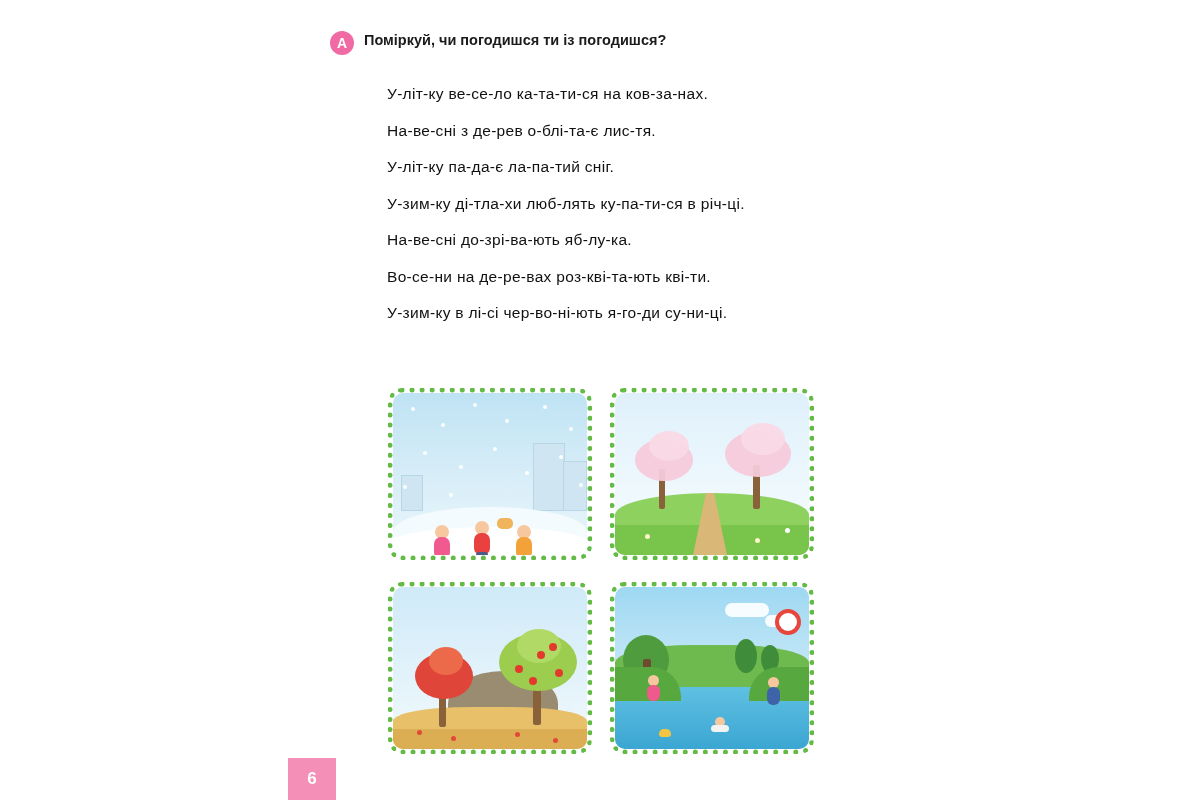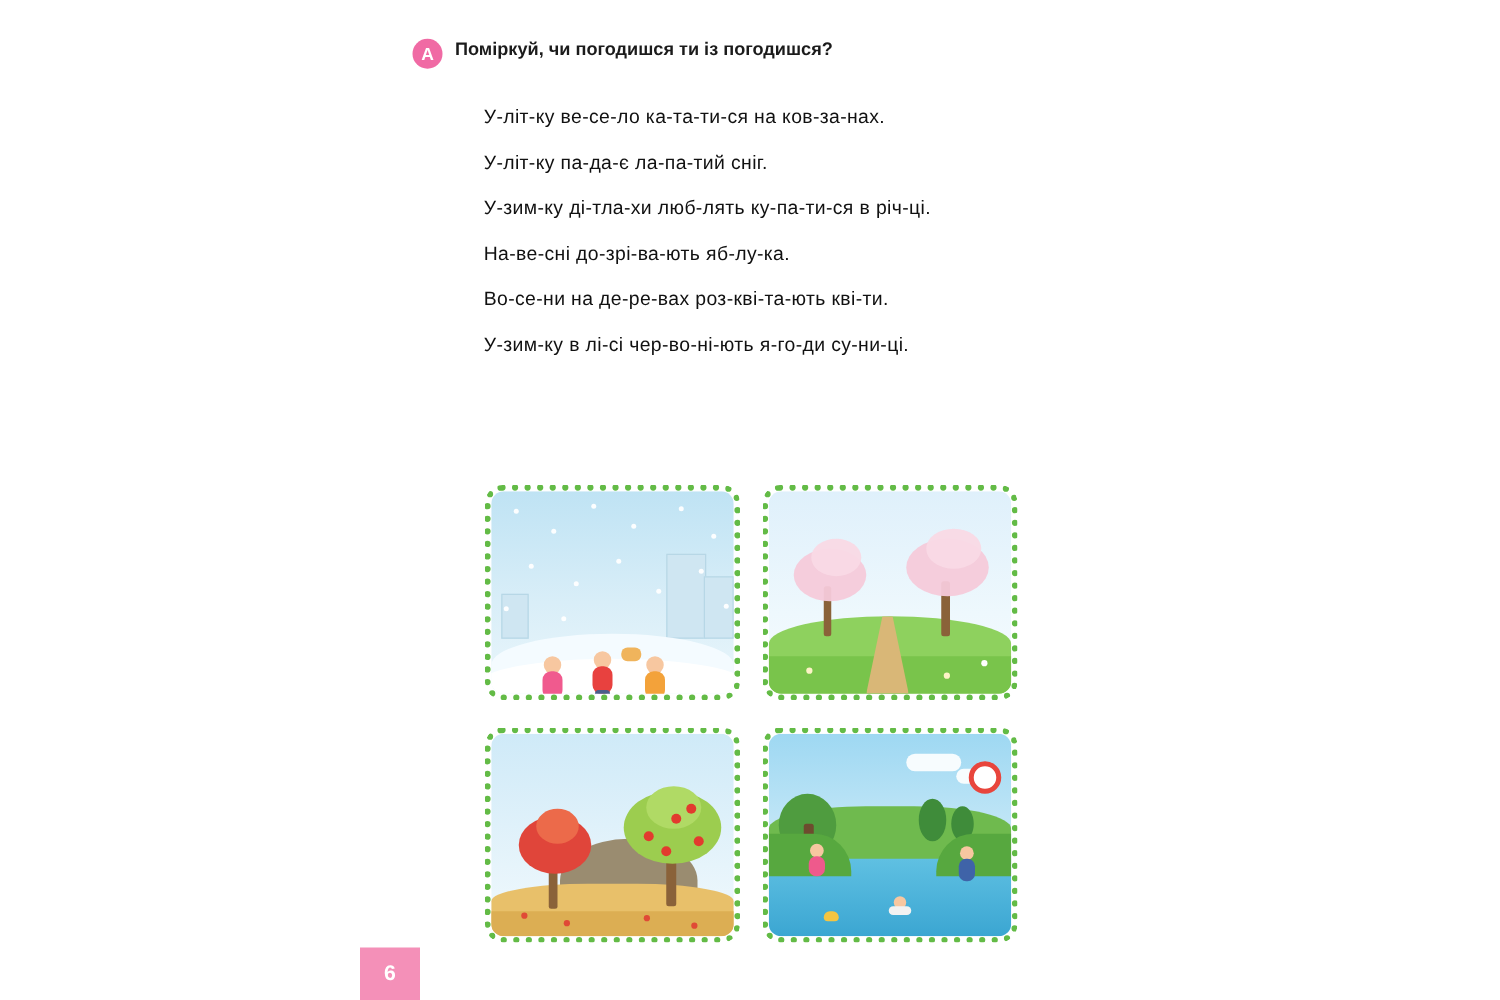--- a/index.html
+++ b/index.html
@@ -307,20 +307,21 @@
 
   <div class="task-header">
     <div class="task-badge">А</div>
     <div class="task-texts">
       <div class="task-line">Поміркуй, чи погодишся ти із погодишся?</div>
     </div>
   </div>
 
   <div class="sentences">
     <div class="sentence">У-літ-ку  ве-се-ло  ка-та-ти-ся  на  ков-за-нах.</div>
+    <div class="sentence">На-ве-сні  з  де-рев  о-блі-та-є  лис-тя.</div>
     <div class="sentence">У-літ-ку  па-да-є  ла-па-тий  сніг.</div>
     <div class="sentence">У-зим-ку  ді-тла-хи  люб-лять  ку-па-ти-ся  в  річ-ці.</div>
     <div class="sentence">На-ве-сні  до-зрі-ва-ють  яб-лу-ка.</div>
     <div class="sentence">Во-се-ни  на  де-ре-вах  роз-кві-та-ють  кві-ти.</div>
     <div class="sentence">У-зим-ку  в  лі-сі  чер-во-ні-ють  я-го-ди  су-ни-ці.</div>
   </div>
 
   <div class="pictures">
 
     <div class="pic">

